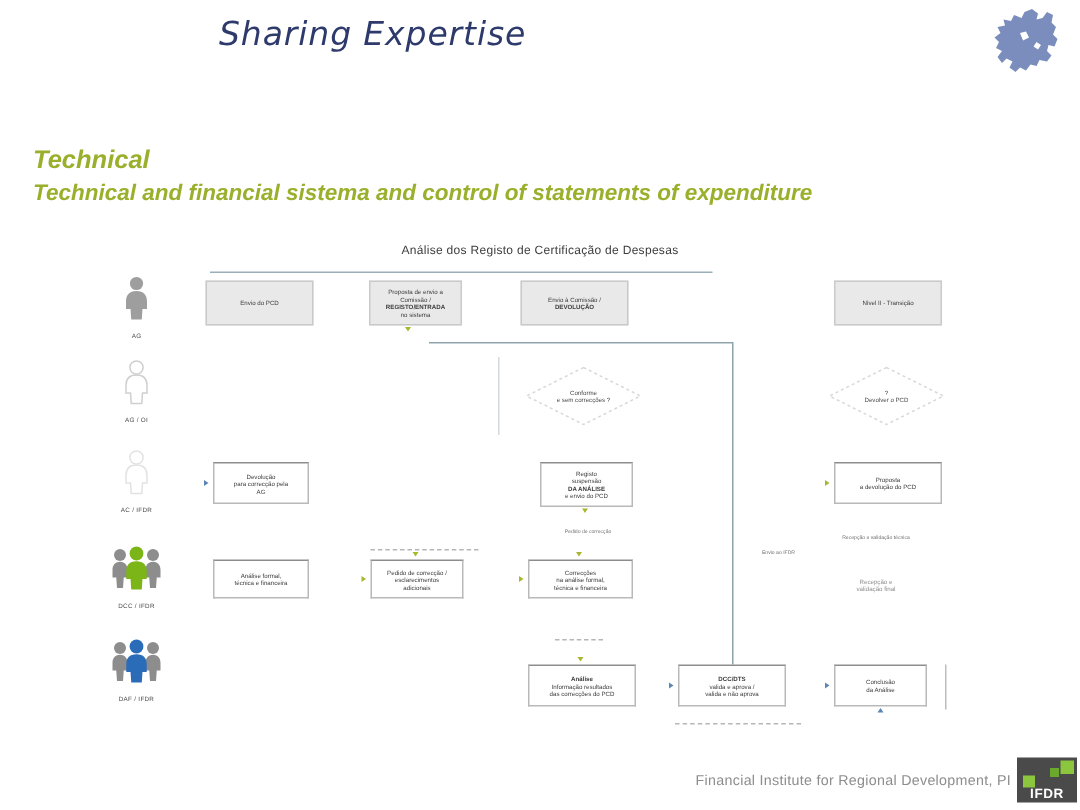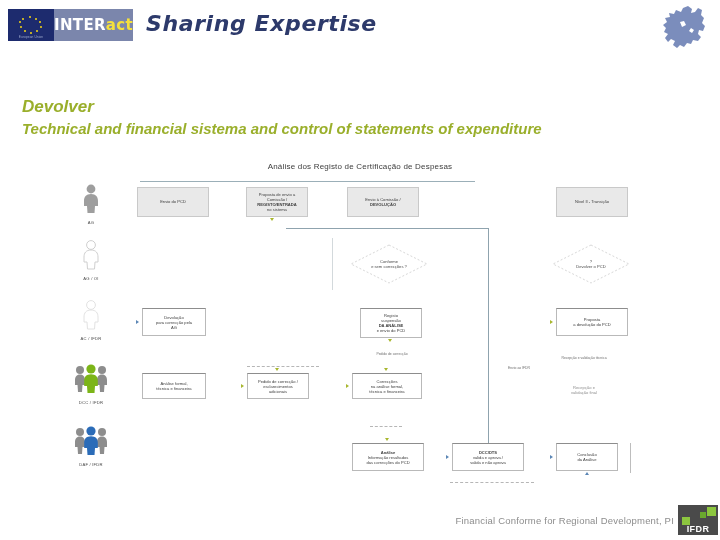--- a/index.html
+++ b/index.html
@@ -17,21 +17,21 @@
     align-items:center;justify-content:center;}
   .eu-stars{position:relative;width:26px;height:18px;}
   .eu-stars i{position:absolute;width:2px;height:2px;background:#f5d714;border-radius:50%;}
   .eu-cap{position:absolute;left:0;bottom:0;width:46px;height:7px;background:#1d2b6e;
     color:#9aa6c9;font-size:3.2px;text-align:center;line-height:7px;letter-spacing:.1px;}
   .interact{flex:1;display:flex;align-items:center;justify-content:center;
     font-size:15px;font-weight:bold;letter-spacing:.3px;font-family:"DejaVu Sans", sans-serif;}
   .interact .w{color:#ffffff;}
   .interact .y{color:#f5e03c;}
   .tagline{position:absolute;left:146px;top:11px;font-size:22px;color:#2d3a6b;
-    font-family:"DejaVu Sans", sans-serif;font-style:italic;letter-spacing:.6px;font-weight:bold;}
+    font-family:"DejaVu Sans", sans-serif;font-style:italic;letter-spacing:.6px;}
   .eu-map{position:absolute;right:10px;top:4px;width:52px;height:54px;}
 
   
   .title-wrap{position:absolute;left:22px;top:96px;width:680px;}
   .t1{font-size:17px;font-weight:bold;font-style:italic;color:#9aaf2b;line-height:22px;}
   .t2{font-size:15px;font-weight:bold;font-style:italic;color:#9aaf2b;line-height:21px;}
 
   
   .diagram{position:absolute;left:0;top:160px;width:720px;height:340px;}
   .dg-title{position:absolute;left:0;top:2px;width:720px;text-align:center;
@@ -86,55 +86,34 @@
   .ifdr .g2{position:absolute;right:12px;top:7px;width:6px;height:6px;background:#6aa82e;}
   .ifdr .g3{position:absolute;left:4px;top:12px;width:8px;height:8px;background:#8cc63f;}
   .ifdr .txt{position:absolute;left:0;bottom:1px;width:40px;text-align:center;
     color:#ffffff;font-size:9px;font-weight:bold;letter-spacing:.4px;}
 </style>
 </head>
 <body>
 
 <div class="header">
 
-  <div class="logo-block">
-    <div class="eu-flag">
-      <div class="eu-stars">
-        <i style="left:11px;top:0px"></i>
-          <i style="left:17px;top:1.5px"></i>
-        <i style="left:21px;top:5px"></i>
-          <i style="left:22px;top:10px"></i>
-        <i style="left:18px;top:14px"></i>
-          <i style="left:12px;top:16px"></i>
-        <i style="left:6px;top:14px"></i>
-          <i style="left:2px;top:10px"></i>
-        <i style="left:1px;top:5px"></i>
-          <i style="left:4px;top:1.5px"></i>
-      </div>
-      <div class="eu-cap">European Union</div>
-    </div>
-    <div class="interact">
-      <span class="w">INTER</span>
-        <span class="y">act</span>
-    </div>
-  </div>
 
   <div class="tagline">Sharing Expertise</div>
 
   <svg class="eu-map" viewBox="0 0 52 54">
     <path fill="#7b8dbc" d="M30,2 L34,5 L33,9 L37,8 L40,4 L44,6 L43,11 L46,14 L44,19 L47,22 L45,27
       L41,26 L40,30 L43,33 L40,37 L35,36 L33,40 L29,39 L26,43 L22,41 L19,44 L15,41 L17,37 L13,35
       L10,38 L7,34 L10,30 L6,28 L8,24 L5,21 L9,18 L7,14 L12,13 L11,9 L16,10 L18,6 L23,8 L25,4 Z"></path>
     <path fill="#ffffff" d="M22,18 L26,17 L28,21 L24,23 Z"></path>
     <path fill="#ffffff" d="M33,24 L36,26 L34,29 L31,27 Z"></path>
   </svg>
 </div>
 
 <div class="title-wrap">
-  <div class="t1">Devolver</div>
+  <div class="t1">Technical</div>
   <div class="t2">Technical and financial sistema and control of statements of expenditure</div>
 </div>
 
 <div class="diagram">
 
   <div class="dg-title">Análise dos Registo de Certificação de Despesas</div>
 
   <div class="rule" style="left:140px;top:21px;width:335px;"></div>
   <div class="badge" style="left:142px;top:14px;"></div>
 
@@ -331,20 +310,20 @@
   <div class="node box-soft" style="left:370px;top:192px;width:40px;height:1px;opacity:0;">
     <span>Recepção dos</span>
   </div>
   <div class="edge-lbl" style="left:556px;top:196px;width:56px;">
     <span>Recepção e</span>
     <span>validação técnica</span>
   </div>
 </div>
 
 <div class="footer">
-  <div class="foot-txt">Financial Conforme for Regional Development, PI</div>
+  <div class="foot-txt">Financial Institute for Regional Development, PI</div>
   <div class="ifdr">
     <div class="g1"></div>
     <div class="g2"></div>
     <div class="g3"></div>
     <div class="txt">IFDR</div>
   </div>
 </div>
 
 </body></html>

